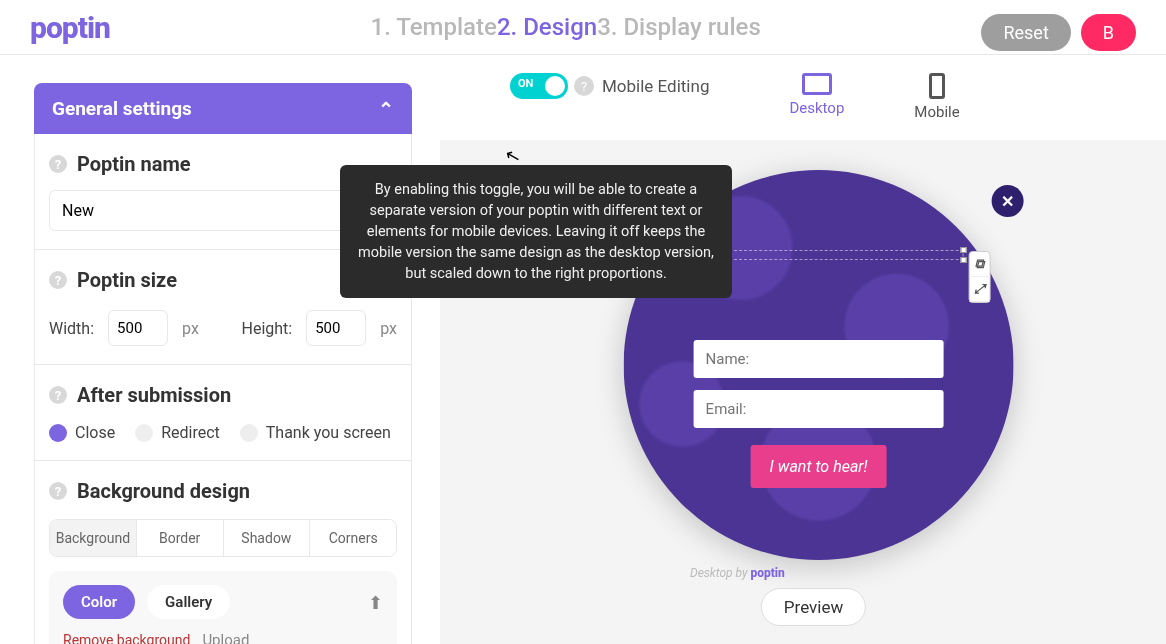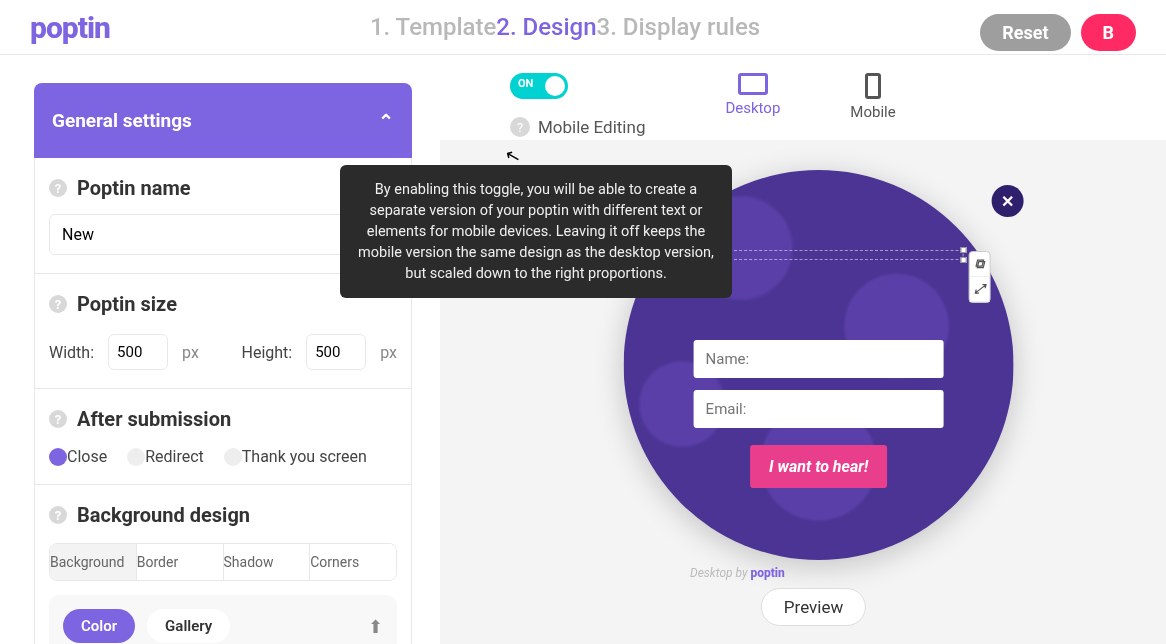--- a/index.html
+++ b/index.html
@@ -13,66 +13,66 @@
     --cyan: #00d1d1;
   }
   * { box-sizing: border-box; font-family: -apple-system, Segoe UI, Roboto, Arial, sans-serif; }
   body { margin:0; background:#fff; width:1166px; height:644px; overflow:hidden; position:relative; }
 
   
   .header { display:flex; align-items:center; height:55px; border-bottom:1px solid var(--border); padding:0 30px; }
   .logo { color:var(--purple); font-weight:800; font-size:30px; letter-spacing:-1px; padding-right:40px;}
   .steps { flex:1; display:flex; justify-content:center; font-size:24px; color:var(--header-gray); font-weight:500;}
   .step.active { color:var(--purple); }
-  .hdr-btn { border:none; border-radius:20px; padding:8px 22px; font-size:18px; color:#fff; cursor:pointer; font-weight:700;margin-top:11px;}
+  .hdr-btn { border:none; border-radius:20px; padding:8px 22px; font-size:18px; color:#fff; cursor:pointer; font-weight:400;margin-top:11px;}
   .reset { background:#9e9e9e; margin-right:10px;}
   .next  { background:#ff2a63; }
 
   
   .main { display:flex; height:calc(100% - 55px); }
   .sidebar { width:440px; padding:28px 28px 0 34px; }
   .canvas  { flex:1; position:relative; }
 
   
-  .panel-hd { background:var(--purple); color:#fff; font-weight:700; font-size:19px; border-radius:8px 8px 0 0; padding:26px 18px; display:flex; align-items:center; justify-content:space-between;}
+  .panel-hd { background:var(--purple); color:#fff; font-weight:700; font-size:19px; border-radius:8px 8px 0 0; padding:14px 18px; display:flex; align-items:center; justify-content:space-between;}
   .panel-hd .chev { transform:rotate(180deg); }
 
   
   .panel { border:1px solid var(--border); border-top:none; border-radius:0 0 8px 8px; padding:0 0 20px; max-height:520px; overflow:hidden;}
   .sec { padding:18px 14px 0 14px; }
   .sec + .sec { border-top:1px solid var(--border); margin-top:18px; }
   .sec-title { display:flex; align-items:center; gap:10px; font-weight:700; font-size:20px; color:#333; }
   .q { width:18px; height:18px; border-radius:50%; background:#d8d8d8; color:#fff; font-size:13px; display:inline-flex; align-items:center; justify-content:center; font-weight:700;}
   .txt-in { width:100%; border:1px solid var(--border); border-radius:6px; padding:10px 12px; font-size:16px; margin-top:14px;}
   .row { display:flex; align-items:center; gap:14px; margin-top:18px; font-size:16px; color:#444;}
   .num-in { width:60px; border:1px solid var(--border); border-radius:6px; padding:8px; text-align:left; font-size:15px;}
   .unit { color:var(--gray-text); font-size:16px; }
 
   .radios { display:flex; gap:20px; margin-top:16px; font-size:16px; color:#444; align-items:center;}
-  .radio { display:flex; align-items:center; cursor:pointer;}
+  .radio { display:flex; align-items:center; gap:8px; cursor:pointer;}
   .rdot { width:18px; height:18px; border-radius:50%; background:#eee; display:inline-block; position:relative;}
   .rdot.on { background:var(--purple);}
   .rdot.on::after{content:""; position:absolute; inset:5px; background:#fff; border-radius:50%; display:none;}
 
   .tabs { display:flex; gap:0; border:1px solid var(--border); border-radius:8px; overflow:hidden; margin-top:16px;}
-  .tab { flex:1; padding:10px 0; font-size:14px; color:#666; cursor:pointer; background:#fff;}
+  .tab { flex:1; text-align:center; padding:10px 0; font-size:14px; color:#666; cursor:pointer; background:#fff;}
   .tab + .tab { border-left:1px solid var(--border); }
   .tab.on { background:#f3f3f3; }
 
   .bg-box { margin-top:14px; background:#f8f8f8; border-radius:10px; padding:14px; display:flex; gap:12px; flex-wrap:wrap; align-items:center;}
   .pill { border-radius:20px; padding:8px 18px; font-size:15px; font-weight:600; cursor:pointer;}
   .pill.on { background:var(--purple); color:#fff;}
   .pill.off{ background:#fff; color:#333;}
   .link { color:#b33; font-size:14px; cursor:pointer;}
   .link2{ color:#888; font-size:15px; cursor:pointer;}
   .upicon{ color:#888; font-size:18px;}
 
   
   .ctop { display:flex; align-items:flex-start; padding:18px 40px 10px 70px; gap:80px;}
-  .toggle-wrap{ display:flex; flex-direction:column; gap:18px;}
+  .toggle-wrap{ display:flex; flex-direction:row; gap:6px;}
   .toggle { width:58px; height:26px; background:var(--cyan); border-radius:20px; position:relative; cursor:pointer;}
   .toggle .knob{ position:absolute; right:3px; top:3px; width:20px; height:20px; background:#fff; border-radius:50%;}
   .toggle .lbl{ position:absolute; left:8px; top:4px; font-size:11px; color:#fff; font-weight:700;}
   .me-row{ display:flex; align-items:center; gap:8px; color:#555; font-size:17px;}
   .me-row .q2{ width:20px;height:20px;border-radius:50%;background:#d8d8d8;color:#fff;display:inline-flex;align-items:center;justify-content:center;font-size:13px;}
   .devices{ display:flex; gap:70px;}
   .dev{ display:flex; flex-direction:column; align-items:center; gap:4px; font-size:15px; cursor:pointer;}
   .dev.active{ color:var(--purple);}
   .dev .dicon{ width:30px;height:22px;border:3px solid currentColor;border-radius:3px;}
   .dev.mobile .dicon{ width:16px; height:26px;}
@@ -82,21 +82,21 @@
   .stage { position:absolute; top:85px; left:0; right:0; bottom:0; background:#f4f4f4;}
   .popup { position:absolute; top:30px; left:50%; transform:translateX(-46%); width:390px; height:390px; border-radius:50%; background:#4c3494; background-image: radial-gradient(circle at 30% 20%, #5a3fa8 12%, transparent 13%), radial-gradient(circle at 70% 40%, #5a3fa8 14%, transparent 15%), radial-gradient(circle at 50% 75%, #5a3fa8 16%, transparent 17%), radial-gradient(circle at 15% 60%, #5a3fa8 10%, transparent 11%); box-shadow:0 6px 30px rgba(0,0,0,.2);}
   .close-pop{ position:absolute; top:15px; right:-10px; width:32px;height:32px;border-radius:50%;background:#2f206e;color:#fff;display:flex;align-items:center;justify-content:center;font-weight:700;cursor:pointer;}
   .headline{ position:absolute; top:80px; left:50%; transform:translateX(-50%); width:290px; text-align:center; color:#fff; font-weight:800; font-size:22px; font-style:italic; border:1px dashed rgba(255,255,255,.5); padding:4px;}
   .sel-handle{position:absolute;width:6px;height:6px;background:#fff;border:1px solid #999;}
   .hh1{top:-4px;left:-4px}.hh2{top:-4px;right:-4px}.hh3{bottom:-4px;left:-4px}.hh4{bottom:-4px;right:-4px}
   .el-tools{position:absolute; right:-28px; top:0; background:#fff; border:1px solid #ccc; border-radius:4px; display:flex; flex-direction:column;}
   .el-tools span{padding:4px 5px; font-size:13px; color:#555; border-bottom:1px solid #eee; cursor:pointer;}
   .pin{ position:absolute; width:250px; left:50%; transform:translateX(-50%); border:none; padding:10px 12px; font-size:15px; color:#777; border-radius:3px;}
   .pin.name{ top:170px;} .pin.email{ top:220px;}
-  .cta{ position:absolute; top:275px; left:50%; transform:translateX(-50%); background:#e83e8c; color:#fff; font-weight:700; font-style:italic; border:none; padding:12px 19px; font-size:16px; cursor:pointer; border-radius:3px;}
+  .cta{ position:absolute; top:275px; left:50%; transform:translateX(-50%); background:#e83e8c; color:#fff; font-weight:400; font-style:italic; border:none; padding:12px 19px; font-size:16px; cursor:pointer; border-radius:3px;}
   .powered{ position:absolute; bottom:64px; left:250px; font-size:12px; color:#bbb; font-style:italic;}
   .powered b{ color:var(--purple); font-weight:800; font-style:normal;}
   .preview-btn{ position:absolute; bottom:18px; left:50%; transform:translateX(-40%); background:#fff; border:1px solid #ddd; border-radius:20px; padding:8px 22px; font-size:17px; color:#333; cursor:pointer;}
 
   
   .tooltip{ position:absolute; top:165px; left:340px; width:392px; background:#2b2b2b; color:#eee; font-size:14.5px; line-height:1.45; text-align:center; padding:14px 16px; border-radius:6px; z-index:50;}
   .cursor{ position:absolute; top:145px; left:505px; z-index:60; font-size:18px; color:#000; transform:rotate(-15deg);}
 </style>
 </head>
 <body>

